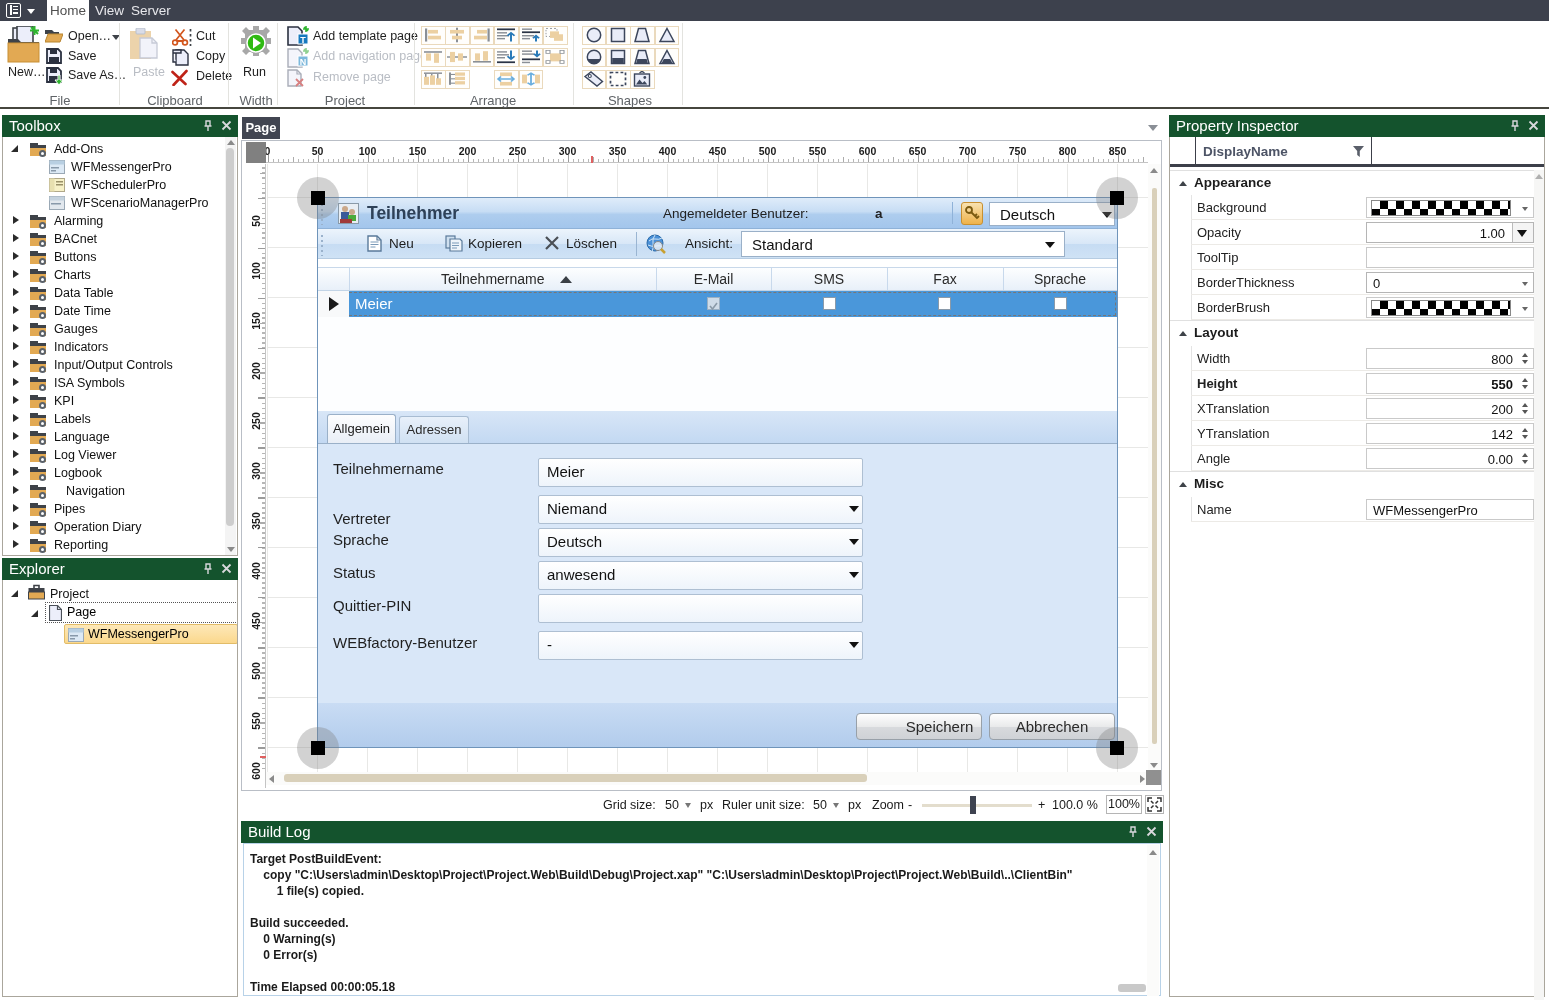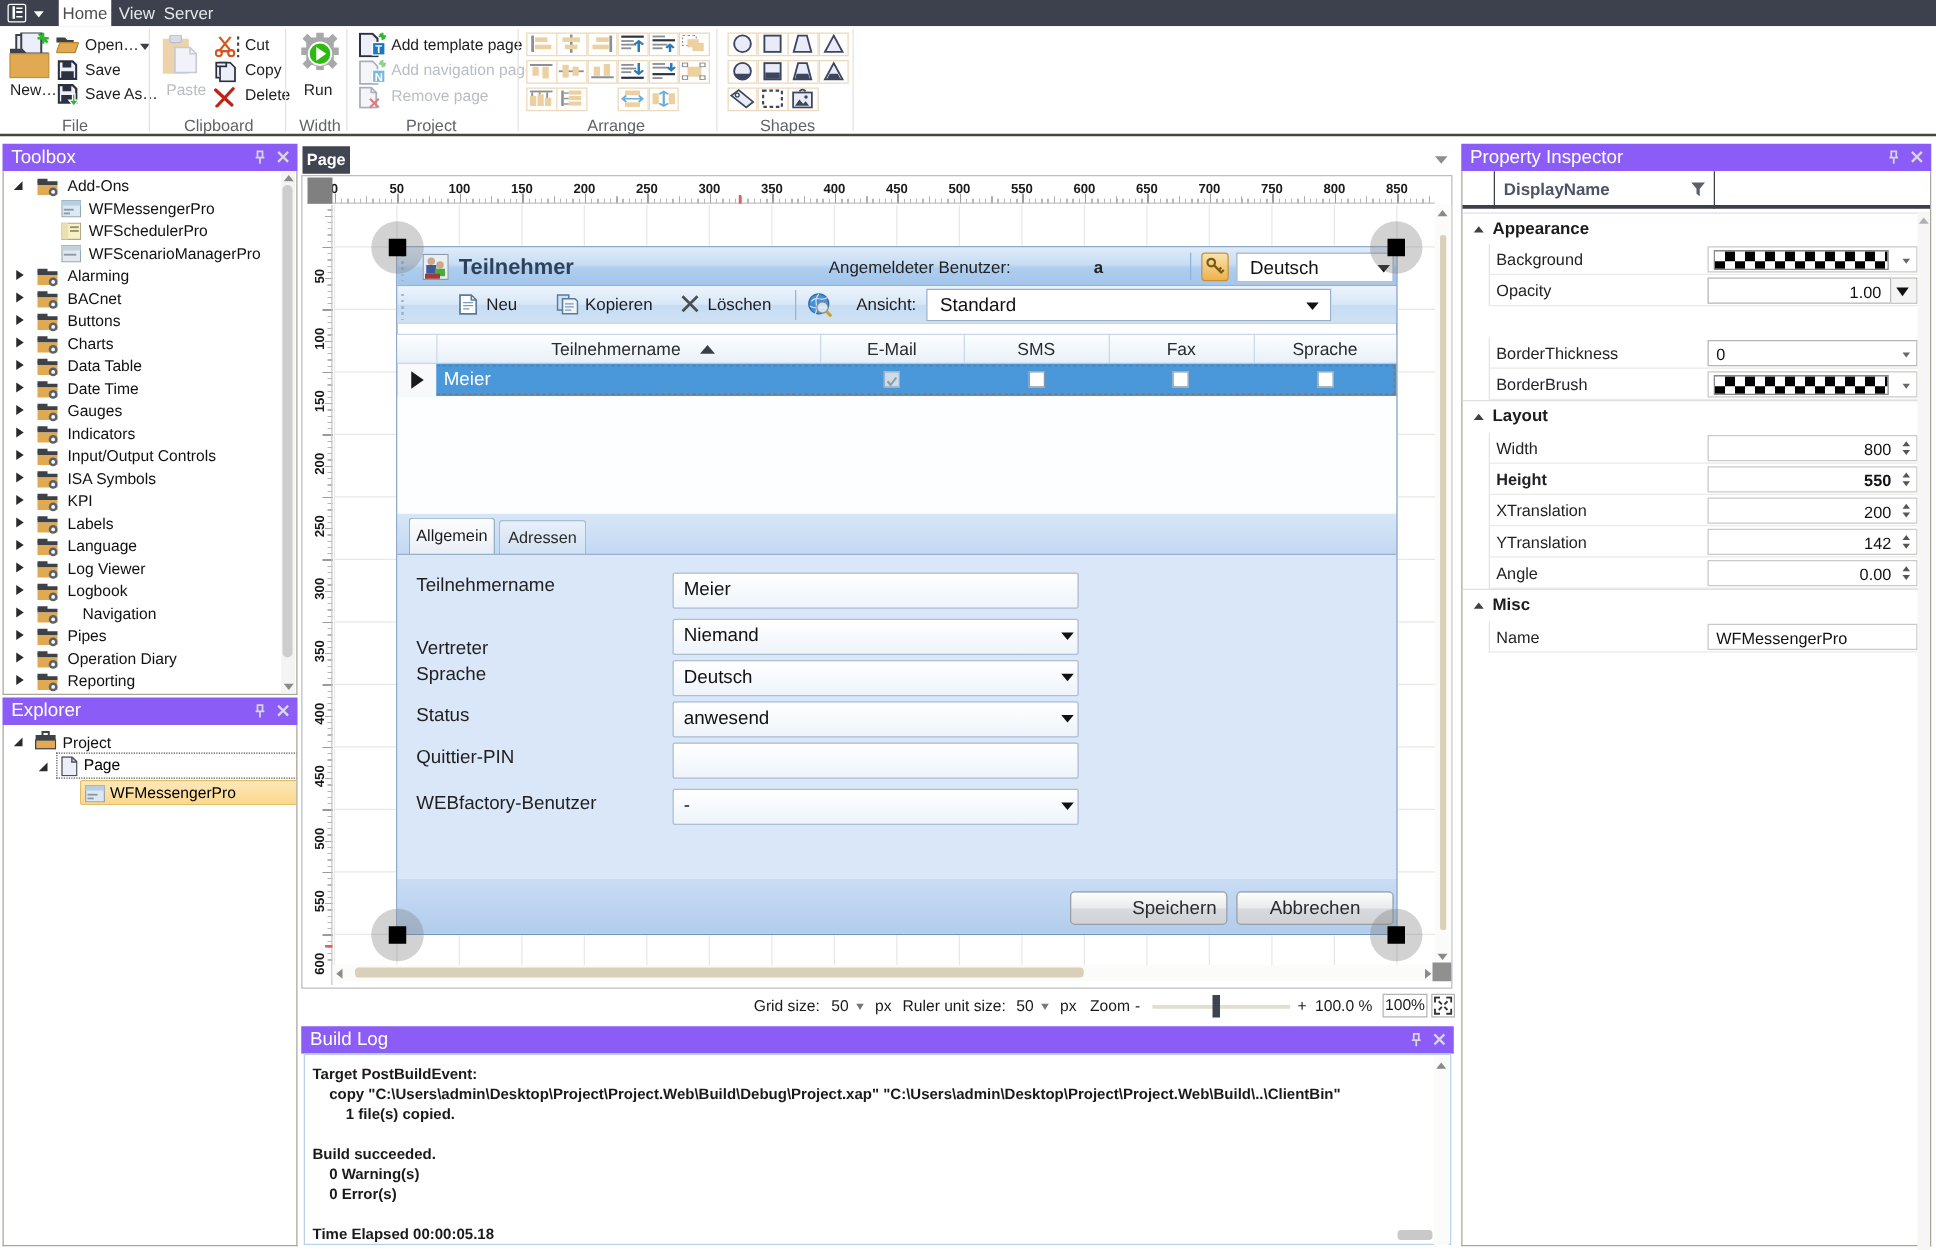--- a/index.html
+++ b/index.html
@@ -13,21 +13,21 @@
 .ttab{position:absolute;top:0;height:21px;line-height:21px;color:#e8e8ec;font-size:13.5px;}
 .ttab.act{background:#fff;color:#4f4f4f;text-align:center;}
 
 #ribbon{position:absolute;left:0;top:21px;width:1549px;height:88px;background:#fff;border-bottom:2px solid #46463e;}
 .rsep{position:absolute;top:2px;height:82px;width:1px;background:#e3e3df;}
 .rlabel{position:absolute;top:72px;width:120px;text-align:center;font-size:13px;color:#5f6367;}
 .rtext{font-size:12.5px;color:#1e1e1e;position:absolute;white-space:nowrap;}
 .rtext.dis{color:#b9bdc4;}
 .icell{position:absolute;width:24.5px;height:19px;border:1px solid #ead9bc;background:#fffefc;}
 
-.phead{position:absolute;background:#8b5cf6;color:#fff;font-size:15px;}
+.phead{position:absolute;background:#14532d;color:#fff;font-size:15px;}
 .phead span{position:absolute;left:7px;top:2px;}
 .pbody{position:absolute;background:#fff;border:1px solid #aaa69c;border-top:none;}
 .trow{position:absolute;left:0;width:100%;height:18px;font-size:12.5px;color:#111;}
 .trow span{position:absolute;top:2px;}
 .arr-c{position:absolute;width:0;height:0;border-top:4.5px solid transparent;border-bottom:4.5px solid transparent;border-left:6px solid #2b2b2b;}
 .arr-e{position:absolute;width:0;height:0;border-left:7px solid transparent;border-bottom:7px solid #2b2b2b;}
 
 .fold{position:absolute;width:17px;height:13px;}
 .fold i{position:absolute;left:0;top:0;width:8px;height:3px;background:#3e4248;}
 .fold b{position:absolute;left:0;top:2px;width:16px;height:3px;background:#3e4248;}
@@ -894,20 +894,26 @@
       <div class="abs" style="left:21px;top:0;width:1px;height:25px;background:#e4e4e4;"></div>
       <div class="abs" style="left:21px;bottom:0;right:0;height:1px;background:#eceae6;"></div>
       <span class="pilabel">Opacity</span>
       <div class="pibox" style="border-color:#b5b5b5;">
         <span class="abs" style="right:28px;top:3px;">1.00</span>
         <div class="abs" style="right:0;top:0;width:21px;height:19px;border-left:1px solid #bbb;background:#f4f4f4;">
           <div class="abs" style="left:4px;top:7px;width:0;height:0;border-left:5.5px solid transparent;border-right:5.5px solid transparent;border-top:7px solid #111;"></div>
         </div>
       </div>
     </div>
+    <div class="pirow" style="top:108px;">
+      <div class="abs" style="left:21px;top:0;width:1px;height:25px;background:#e4e4e4;"></div>
+      <div class="abs" style="left:21px;bottom:0;right:0;height:1px;background:#eceae6;"></div>
+      <span class="pilabel">ToolTip</span>
+      <div class="pibox" style=""></div>
+    </div>
     <div class="pirow" style="top:133px;">
       <div class="abs" style="left:21px;top:0;width:1px;height:25px;background:#e4e4e4;"></div>
       <div class="abs" style="left:21px;bottom:0;right:0;height:1px;background:#eceae6;"></div>
       <span class="pilabel">BorderThickness</span>
       <div class="pibox" style="border-color:#b5b5b5;">
         <span class="abs" style="left:6px;top:3px;">0</span>
         <div class="abs" style="right:5px;top:9px;width:0;height:0;border-left:3.5px solid transparent;border-right:3.5px solid transparent;border-top:4.5px solid #666;"></div>
       </div>
     </div>
     <div class="pirow" style="top:158px;">

